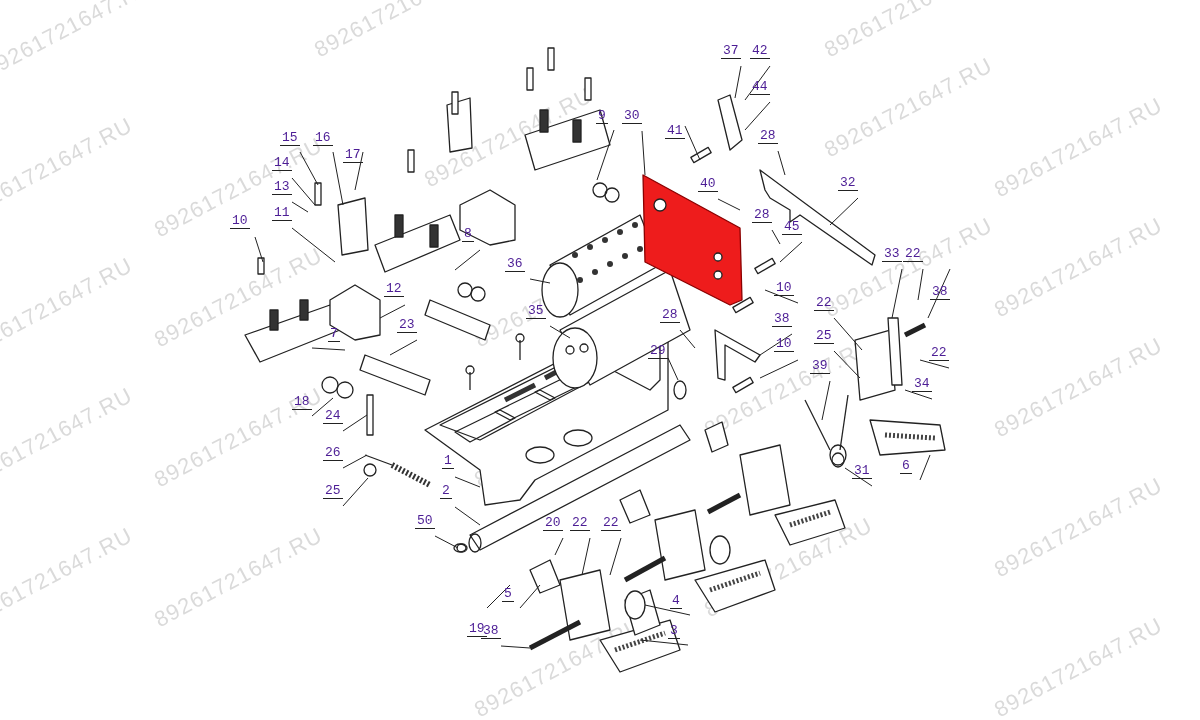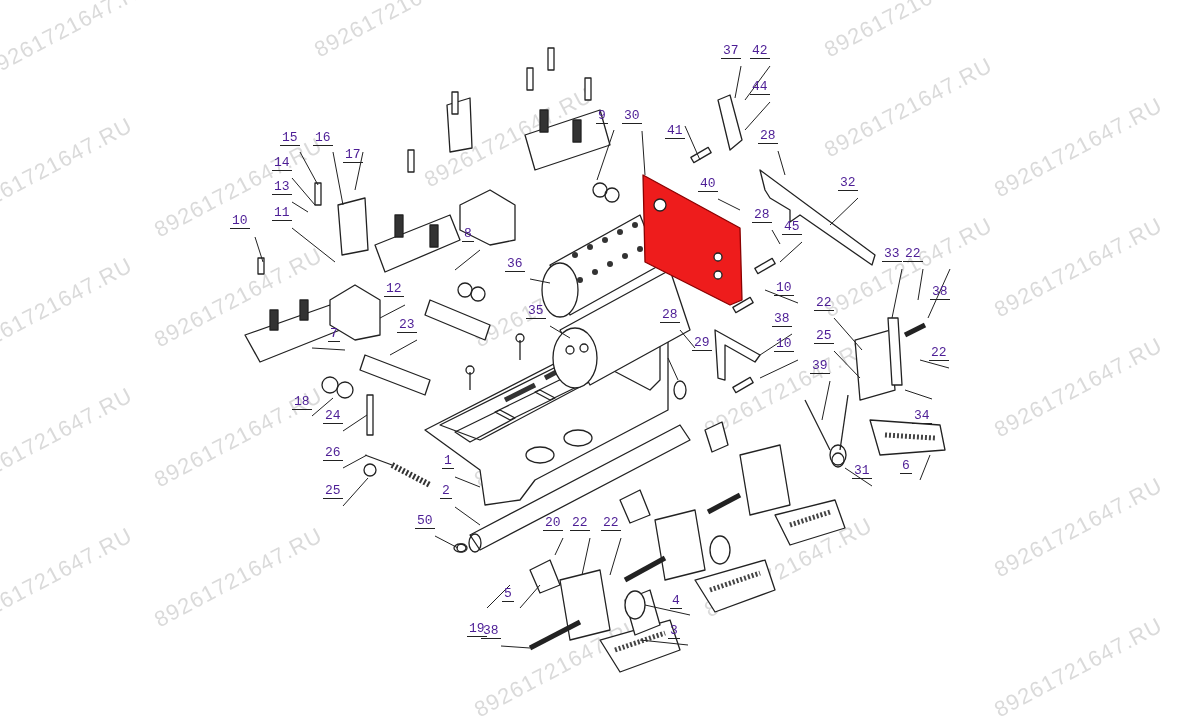--- a/index.html
+++ b/index.html
@@ -294,26 +294,26 @@
       <div class="callout" style="left: 929px; top: 346px;"><span>22</span></div>
       <div class="callout" style="left: 397px; top: 318px;"><span>23</span></div>
       <div class="callout" style="left: 323px; top: 409px;"><span>24</span></div>
       <div class="callout" style="left: 323px; top: 484px;"><span>25</span></div>
       <div class="callout" style="left: 814px; top: 329px;"><span>25</span></div>
       <div class="callout" style="left: 323px; top: 446px;"><span>26</span></div>
       <div class="callout" style="left: 772px; top: 312px;"><span>38</span></div>
       <div class="callout" style="left: 758px; top: 129px;"><span>28</span></div>
       <div class="callout" style="left: 752px; top: 208px;"><span>28</span></div>
       <div class="callout" style="left: 660px; top: 308px;"><span>28</span></div>
-      <div class="callout" style="left: 648px; top: 336px; margin-left: 44px;"><span>29</span></div>
+      <div class="callout" style="left: 648px; top: 344px;"><span>29</span></div>
       <div class="callout" style="left: 622px; top: 109px;"><span>30</span></div>
       <div class="callout" style="left: 852px; top: 464px;"><span>31</span></div>
       <div class="callout" style="left: 838px; top: 176px;"><span>32</span></div>
       <div class="callout" style="left: 882px; top: 247px; text-align: right;"><span>33</span></div>
-      <div class="callout" style="left: 912px; top: 377px; margin-top: 32px;"><span>34</span></div>
+      <div class="callout" style="left: 912px; top: 377px;"><span>34</span></div>
       <div class="callout" style="left: 526px; top: 304px;"><span>35</span></div>
       <div class="callout" style="left: 505px; top: 257px;"><span>36</span></div>
       <div class="callout" style="left: 721px; top: 44px;"><span>37</span></div>
       <div class="callout" style="left: 930px; top: 247px; margin-top: 38px;"><span>38</span></div>
       <div class="callout" style="left: 810px; top: 359px;"><span>39</span></div>
       <div class="callout" style="left: 698px; top: 177px;"><span>40</span></div>
       <div class="callout" style="left: 665px; top: 104px; margin-top: 20px;"><span>41</span></div>
       <div class="callout" style="left: 750px; top: 44px;"><span>42</span></div>
       <div class="callout" style="left: 415px; top: 514px;"><span>50</span></div>
       <div class="callout" style="left: 750px; top: 80px;"><span>44</span></div>

